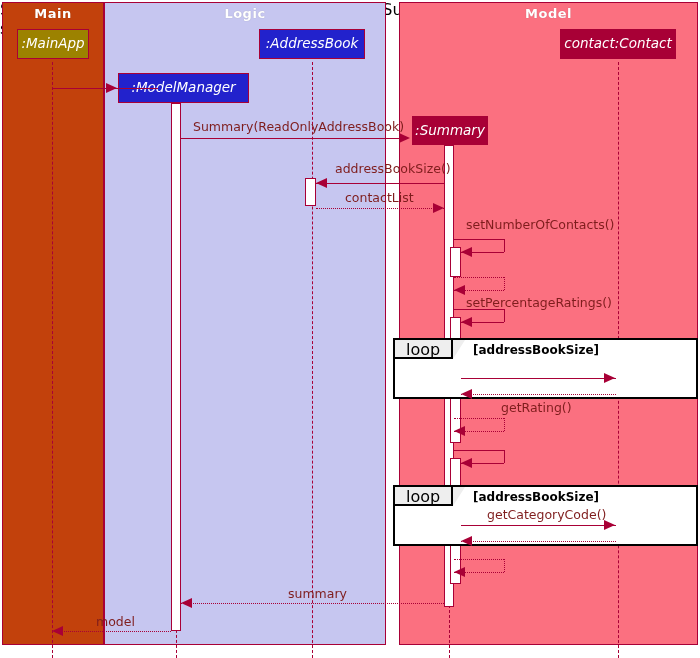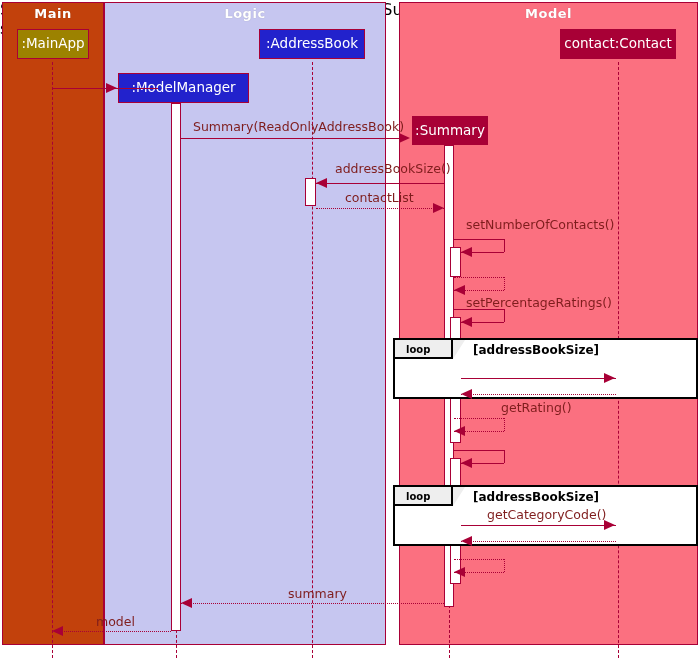--- a/index.html
+++ b/index.html
@@ -48,20 +48,21 @@
     box-sizing: border-box;
     border: 1.5px solid #A80036;
     color: #ffffff;
     font-size: 13.5px;
     line-height: 1;
     display: flex;
     align-items: center;
     justify-content: center;
     white-space: nowrap;
     padding: 0 16px;
+    font-style: italic;
   }
   
   .activation {
     position: absolute;
     box-sizing: border-box;
     background: #FFFFFF;
     border: 1.2px solid #A80036;
   }
   
   .msg-line {
@@ -122,22 +123,22 @@
   .fragment-tab-corner {
     position: absolute;
     top: 0;
     width: 0;
     height: 0;
     border-top: 19px solid #EEEEEE;
     border-right: 12px solid transparent;
   }
   .fragment-label {
     position: absolute;
-    font-size: 10px;
-    font-weight: bold;
+    font-size: 16px;
+    font-weight: normal;
     color: #000000;
     line-height: 19px;
     white-space: nowrap;
   }
   .fragment-guard {
     position: absolute;
     font-size: 12px;
     font-weight: bold;
     color: #000000;
     white-space: nowrap;

